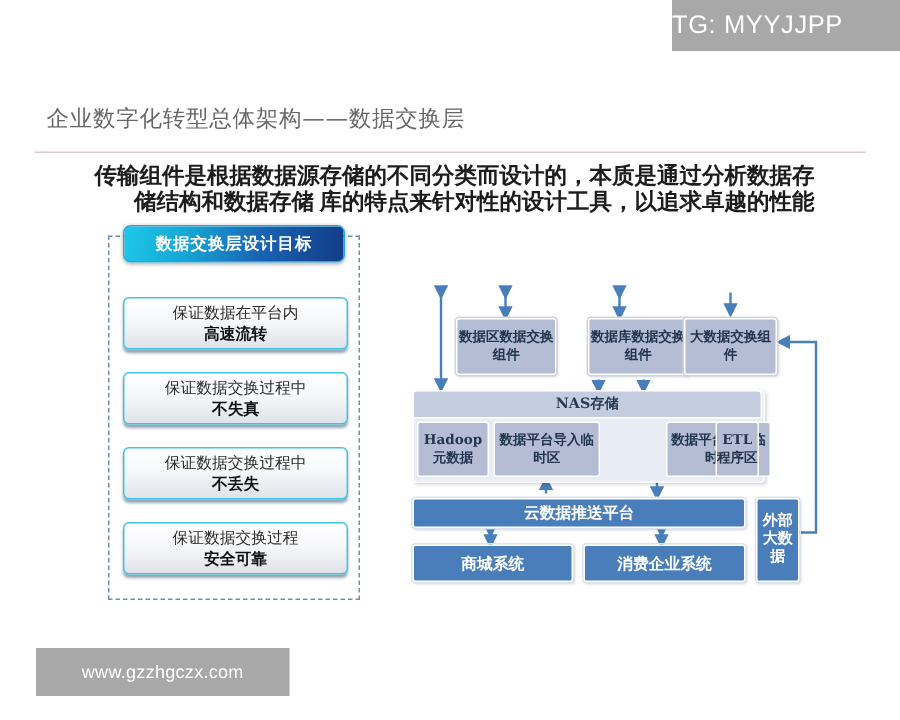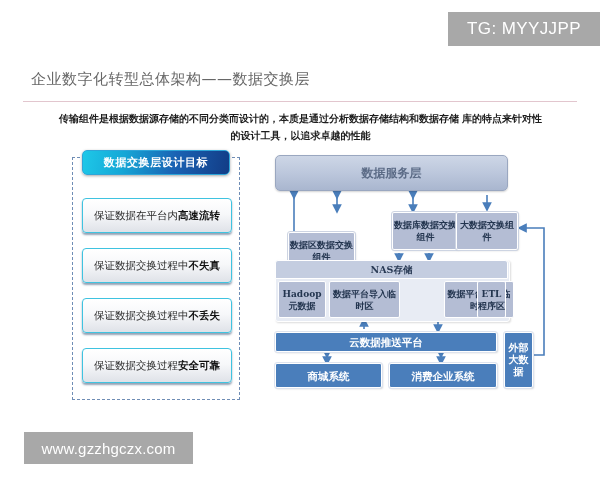--- a/index.html
+++ b/index.html
@@ -6,44 +6,44 @@
   body{
     width:600px;height:480px;
     background:#ffffff;
     font-family:"Liberation Sans","DejaVu Sans",sans-serif;
     overflow:hidden;position:relative;
   }
   .slide{position:absolute;inset:0;}
 
   
   .tg-banner{
-    position:absolute;top:12px;right:0;
+    position:absolute;top:0;right:0;
     width:152px;height:34px;
     background:#a8a8a8;
-    display:flex;align-items:center;justify-content:center;
+    display:flex;align-items:center;justify-content:flex-start;
     color:#ffffff;font-size:17px;letter-spacing:.4px;
   }
 
   
   .title{
     position:absolute;left:31px;top:70px;
     font-size:15px;color:#676767;
     font-family:"DejaVu Sans",sans-serif;
     letter-spacing:.5px;white-space:nowrap;
   }
   .title-rule{
     position:absolute;left:23px;top:101px;
     width:554px;height:1px;background:#e2c6ce;
   }
 
   
   .desc{
     position:absolute;left:58px;top:110px;width:485px;
-    text-align:center;font-size:10px;line-height:17px;
-    color:#1d1d1d;font-family:Liberation Sans, sans-serif;font-weight:bold;
+    text-align:right;font-size:15px;line-height:17px;
+    color:#1d1d1d;font-family:Liberation Serif, serif;font-weight:bold;
   }
 
   
   .goals-panel{
     position:absolute;left:72px;top:157px;
     width:168px;height:243px;
     border:1.4px dashed #6f8db5;
     box-sizing:border-box;
   }
   .goals-header{
@@ -57,21 +57,21 @@
     font-family:"DejaVu Serif",serif;letter-spacing:.6px;
     border:1px solid #2ea5d8;box-sizing:border-box;
   }
   .goal-box{
     position:absolute;left:82px;width:148px;height:33px;
     border:1.3px solid #3fc3e0;border-radius:4px;
     background:linear-gradient(180deg,#ffffff 0%,#f7f8fa 45%,#dfe2e8 100%);
     box-shadow:0 2px 2px rgba(20,50,90,.45), inset 0 1px 0 #ffffff;
     display:flex;align-items:center;justify-content:center;
     font-size:10.5px;color:#2b2b2b;
-    font-family:"DejaVu Serif",serif;white-space:nowrap;
+    font-family:"DejaVu Serif",serif;white-space:nowrap;flex-direction:column;
   }
   .goal-box b{font-weight:bold;color:#111;}
   .g1{top:198px;} .g2{top:248px;} .g3{top:298px;} .g4{top:348px;}
 
   
   .arch{position:absolute;left:272px;top:155px;width:300px;height:250px;}
 
   .node{
     position:absolute;box-sizing:border-box;
     display:flex;align-items:center;justify-content:center;
@@ -87,21 +87,21 @@
     box-shadow:0 1px 2px rgba(0,0,0,.18);
   }
   
   .comp{
     background:#b4bdd4;border:1px solid #ffffff;
     outline:1px solid #cdd4e2;
     color:#23354f;font-size:9px;
     border-radius:2px;
     box-shadow:1px 1px 2px rgba(0,0,0,.15);
   }
-  .comp1{left:16px;top:57px;width:67px;height:38px;margin-top:20px;}
+  .comp1{left:32px;top:57px;width:67px;height:38px;}
   .comp2{left:108px;top:57px;width:67px;height:38px;margin-left:12px;}
   .comp3{left:184px;top:57px;width:62px;height:38px;}
 
   
   .nas-wrap{
     position:absolute;left:3px;top:105px;width:233px;height:60px;
     background:#e8ecf4;border:1px solid #ffffff;border-radius:3px;
     box-shadow:1px 1px 2px rgba(0,0,0,.14);
   }
   .nas-title{
@@ -134,21 +134,21 @@
   }
 
   
   .arrow-svg{position:absolute;left:0;top:0;width:300px;height:250px;overflow:visible;}
 
   
   .wm{
     position:absolute;left:24px;bottom:16px;
     width:169px;height:32px;background:#a8a8a8;
     display:flex;align-items:center;justify-content:center;
-    color:#ffffff;font-size:15px;letter-spacing:.2px;
+    color:#ffffff;font-size:12px;letter-spacing:.2px;
   }
 </style>
 </head>
 <body>
 
 <div class="slide">
 
   <div class="tg-banner">
     <span>TG: MYYJJPP</span>
   </div>
@@ -207,23 +207,20 @@
 
         <line x1="166" y1="167" x2="166" y2="174" marker-start="none"></line>
 
         <line x1="55" y1="199" x2="55" y2="206"></line>
         <line x1="169" y1="199" x2="169" y2="206"></line>
       </g>
 
       <path d="M250,200 L272,200 L272,73 L250,73" stroke="#4a7ebb" stroke-width="1.6" fill="none" marker-end="url(#ah)"></path>
     </svg>
 
-    <div class="node svc-layer">
-      <span>数据服务层</span>
-    </div>
 
     <div class="node comp comp1">
       <span>数据区数据交换组件</span>
     </div>
     <div class="node comp comp2">
       <span>数据库数据交换组件</span>
     </div>
     <div class="node comp comp3">
       <span>大数据交换组件</span>
     </div>

